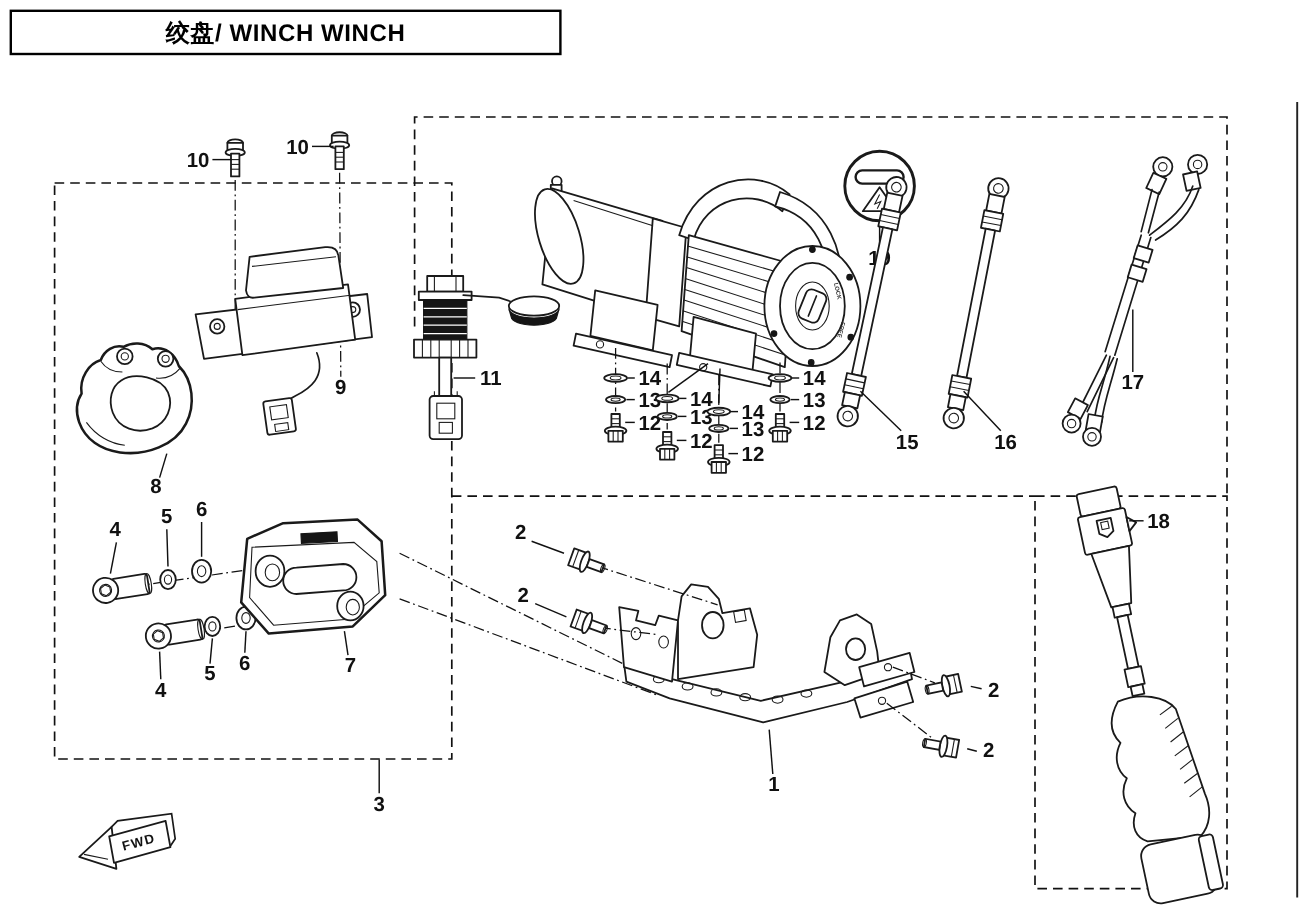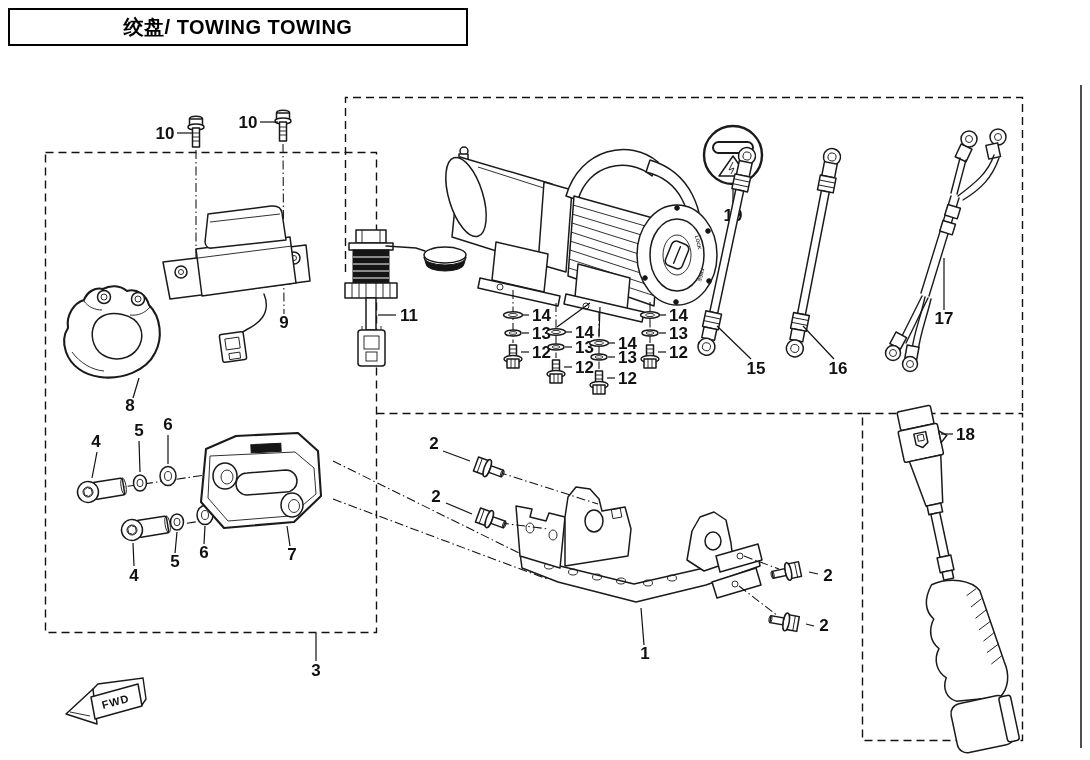--- a/index.html
+++ b/index.html
@@ -19,21 +19,21 @@
   .leader{stroke:#111;stroke-width:1.2;fill:none;}
   .dd{stroke:#111;stroke-width:1.05;fill:none;stroke-dasharray:9 3 1.5 3;}
   .dash{fill:none;stroke:#111;stroke-width:1.4;stroke-dasharray:8 5;}
 </style>
 </head>
 <body>
 
 <div id="page">
 
   <div class="title-box">
-    <span>绞盘/ TOWING TOWING</span>
+    <span>绞盘/ WINCH WINCH</span>
   </div>
 
   <svg width="1090" height="760" viewBox="0 0 1090 760">
 
     <line x1="1081" y1="85" x2="1081" y2="748" stroke="#222" stroke-width="1.6"></line>
 
     <rect class="dash" x="45.5" y="152.5" width="331" height="480"></rect>
     <polyline class="dash" points="345.5,272 345.5,97.5 1022.5,97.5 1022.5,413.5"></polyline>
     <line class="dash" x1="376.5" y1="413.5" x2="862.5" y2="413.5"></line>
     <rect class="dash" x="862.5" y="413.5" width="160" height="327"></rect>

